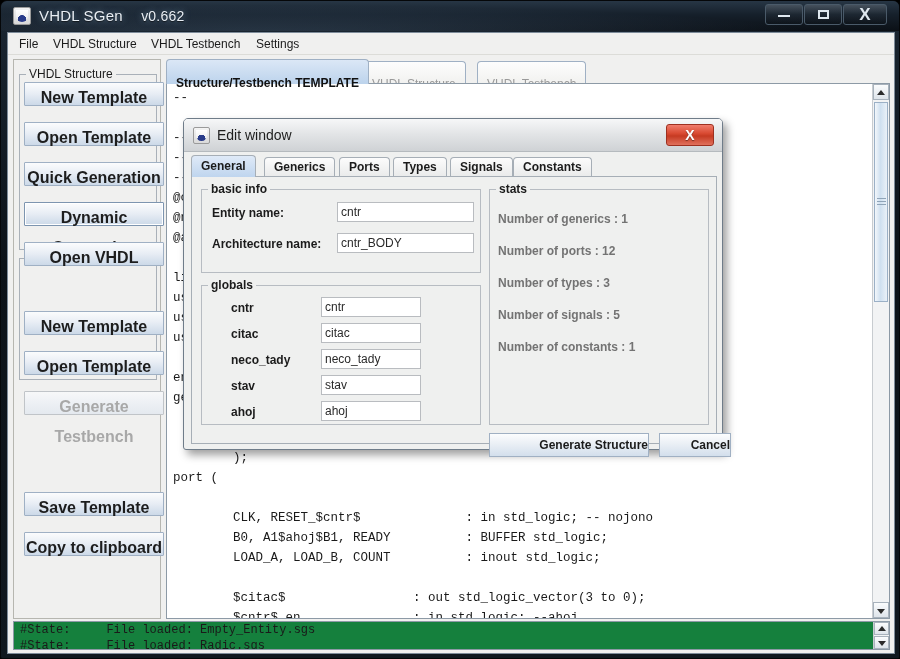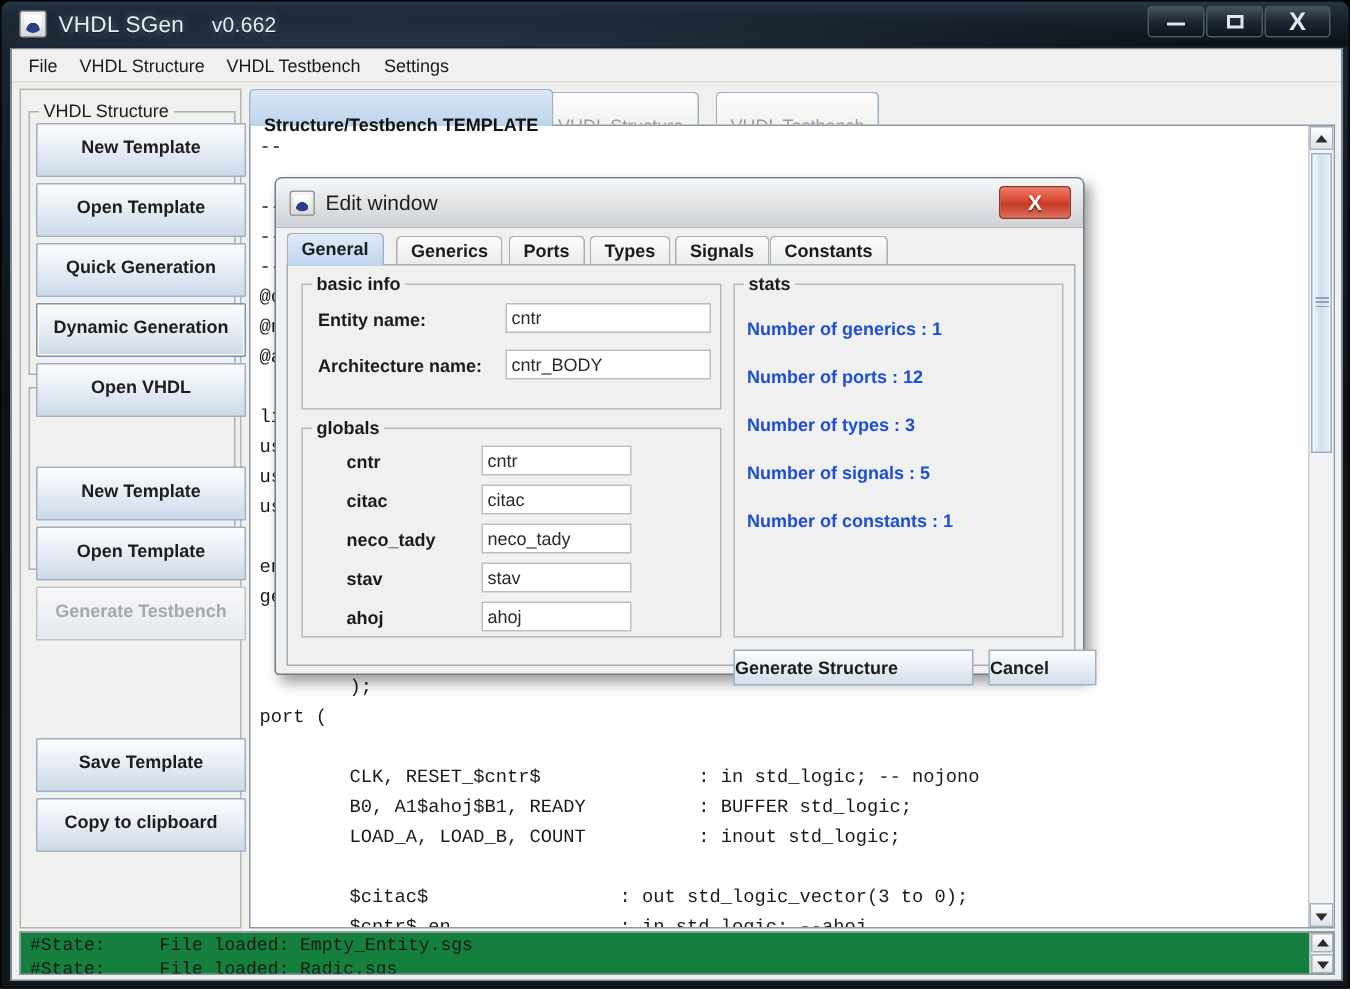--- a/index.html
+++ b/index.html
@@ -91,25 +91,25 @@
     border:1px solid #a9b0b8;
   }
   .group > .legend {
     position:absolute; left:6px; top:-8px; background:#f0f0ef;
     padding:0 3px; font-size:12px; color:#1b1b1b;
   }
   #grp-structure { top:14px; height:176px; }
   #grp-testbench { top:198px; height:122px; }
 
   .jbtn {
-    display:block; position:absolute; left:5px; width:126px; height:36px;
+    display:block; position:absolute; left:5px; width:126px; height:24px;
     background: linear-gradient(180deg,#fbfcfd 0%,#e9eef5 45%,#ccd9e8 100%);
     border:1px solid #9fb0c4;
     font-family:"Liberation Sans", sans-serif;
-    font-size:12px; font-weight:bold; color:#1d1d1d;
+    font-size:16px; font-weight:bold; color:#1d1d1d;
     text-align:center; line-height:30px;
     border-radius:1px;
   }
   .jbtn.focus { border:1px solid #7d95b0; box-shadow: inset 0 0 0 1px #ffffff; }
   .jbtn.disabled { color:#a8a8a8; background: linear-gradient(180deg,#f7f8f9,#edf0f4 50%,#e4e9ef); border-color:#c0c4c8; }
 
   
   #b-new-tpl   { top:22px; }
   #b-open-tpl  { top:62px; }
   #b-quick     { top:102px; }
@@ -257,28 +257,28 @@
   #g-basic { left:9px; top:12px; width:280px; height:84px; }
   #g-globals { left:9px; top:108px; width:280px; height:140px; }
   #g-stats { left:297px; top:12px; width:220px; height:236px; }
 
   .dlabel { position:absolute; font-size:12px; font-weight:bold; color:#1b1b1b; }
   .dfield {
     position:absolute; background:#fff; border:1px solid #b9bcc0;
     font-family:"Liberation Sans", sans-serif; font-size:12px; color:#2a2a2a;
     padding:0 3px; line-height:18px; height:20px;
   }
-  .statline { position:absolute; left:8px; font-size:12px; font-weight:bold; color:#1d4ed8; }
+  .statline { position:absolute; left:8px; font-size:12px; font-weight:bold; color:#737373; }
 
   .dbtn {
     position:absolute; height:24px;
     background: linear-gradient(180deg,#fcfdfe,#eaeff5 45%,#d3dfec);
     border:1px solid #a0b0c3;
     font-size:12px; font-weight:bold; color:#1b1b1b;
-    text-align:left; line-height:22px;
+    text-align:right; line-height:22px;
   }
   #b-generate { left:297px; top:256px; width:160px; }
   #b-cancel { left:467px; top:256px; width:72px; }
 </style>
 </head>
 <body>
 
 <div id="window">
 
   <div id="titlebar">

